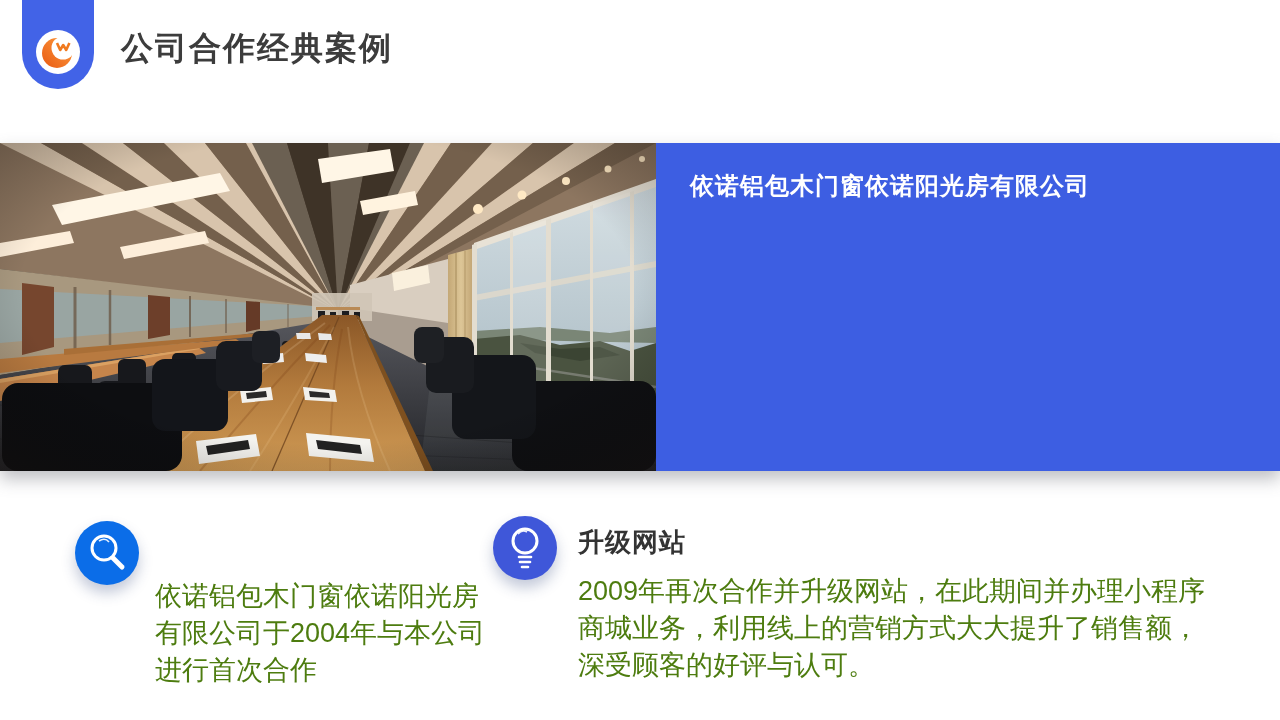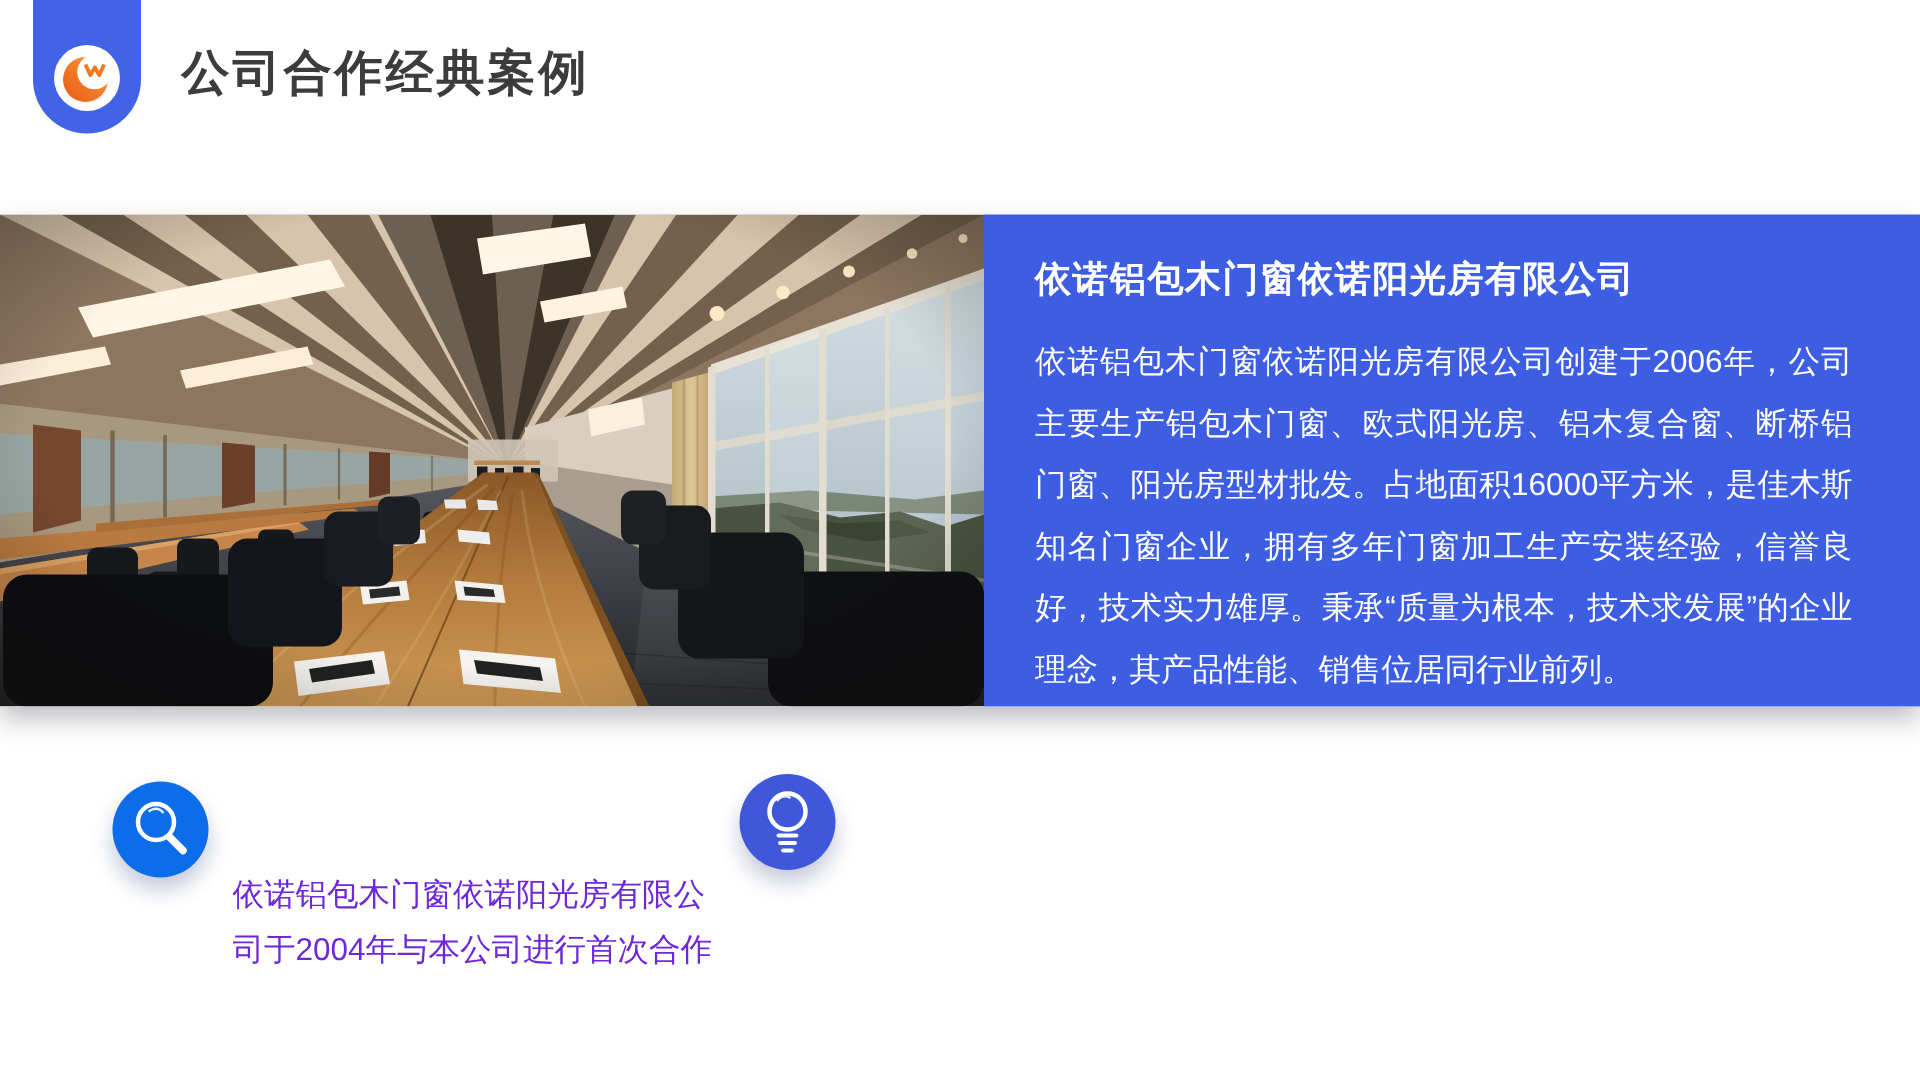--- a/index.html
+++ b/index.html
@@ -41,21 +41,21 @@
     box-shadow:0 8px 14px rgba(40,60,120,.28);
   }
   .mi-1{left:75px;top:521px;background:#0b6de8;}
   .mi-2{left:493px;top:516px;background:#3f57d9;}
   .milestone-title{
     position:absolute;font-size:26px;font-weight:700;color:#333333;letter-spacing:1px;
   }
   .mt-1{left:155px;top:530px;}
   .mt-2{left:578px;top:525px;}
   .milestone-body{
-    position:absolute;font-size:21px;line-height:37px;color:#6d28d9;
+    position:absolute;font-size:27px;line-height:37px;color:#4d7c0f;
   }
   .mb-1{left:155px;top:578px;width:332px;}
   .mb-2{left:578px;top:573px;width:642px;}
 </style>
 </head>
 <body>
 
 <div class="slide">
 
   <div class="badge">
@@ -253,21 +253,20 @@
           <rect x="426" y="194" width="48" height="56" rx="10" fill="#191b1f"></rect>
           <rect x="414" y="184" width="30" height="36" rx="8" fill="#1e2024"></rect>
         </g>
 
         <rect x="0" y="0" width="656" height="328" fill="url(#gVig)"></rect>
       </svg>
     </div>
 
     <div class="hero-panel">
       <div class="panel-title">依诺铝包木门窗依诺阳光房有限公司</div>
-      <div class="panel-body">依诺铝包木门窗依诺阳光房有限公司创建于2006年，公司主要生产铝包木门窗、欧式阳光房、铝木复合窗、断桥铝门窗、阳光房型材批发。占地面积16000平方米，是佳木斯知名门窗企业，拥有多年门窗加工生产安装经验，信誉良好，技术实力雄厚。秉承“质量为根本，技术求发展”的企业理念，其产品性能、销售位居同行业前列。</div>
     </div>
   </div>
 
   <div class="milestone-icon mi-1">
     <svg width="64" height="64" viewBox="0 0 64 64">
       <circle cx="29" cy="27" r="12" fill="none" stroke="#ffffff" stroke-width="3"></circle>
       <path d="M24,20 q6,-4 10,1" fill="none" stroke="#ffffff" stroke-width="1.6" opacity="0.9"></path>
       <line x1="38" y1="37" x2="47" y2="46" stroke="#ffffff" stroke-width="5" stroke-linecap="round"></line>
     </svg>
   </div>
@@ -275,14 +274,16 @@
 
   <div class="milestone-icon mi-2">
     <svg width="64" height="64" viewBox="0 0 64 64">
       <circle cx="32" cy="25" r="12" fill="none" stroke="#ffffff" stroke-width="3"></circle>
       <path d="M25,18 q4,-5 9,-2" fill="none" stroke="#ffffff" stroke-width="1.6" opacity="0.9"></path>
       <line x1="26" y1="41" x2="38" y2="41" stroke="#ffffff" stroke-width="2.6" stroke-linecap="round"></line>
       <line x1="27" y1="46" x2="37" y2="46" stroke="#ffffff" stroke-width="2.6" stroke-linecap="round"></line>
       <line x1="29" y1="51" x2="35" y2="51" stroke="#ffffff" stroke-width="2.6" stroke-linecap="round"></line>
     </svg>
   </div>
+  <div class="milestone-title mt-2">升级网站</div>
+  <div class="milestone-body mb-2">2009年再次合作并升级网站，在此期间并办理小程序商城业务，利用线上的营销方式大大提升了销售额，深受顾客的好评与认可。</div>
 
 </div>
 
 </body></html>

